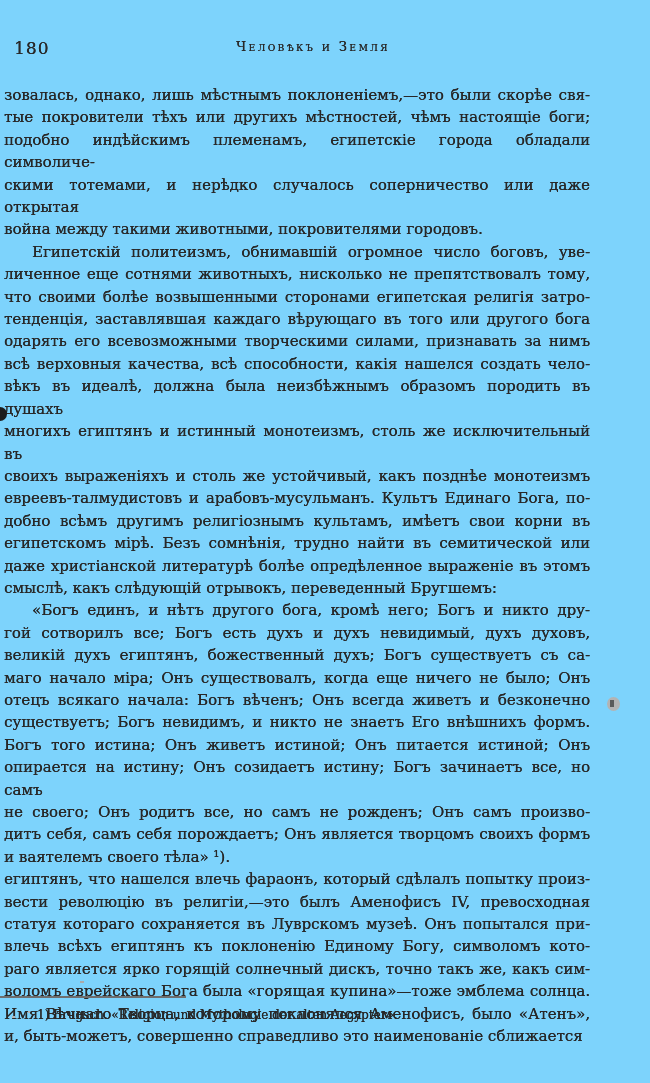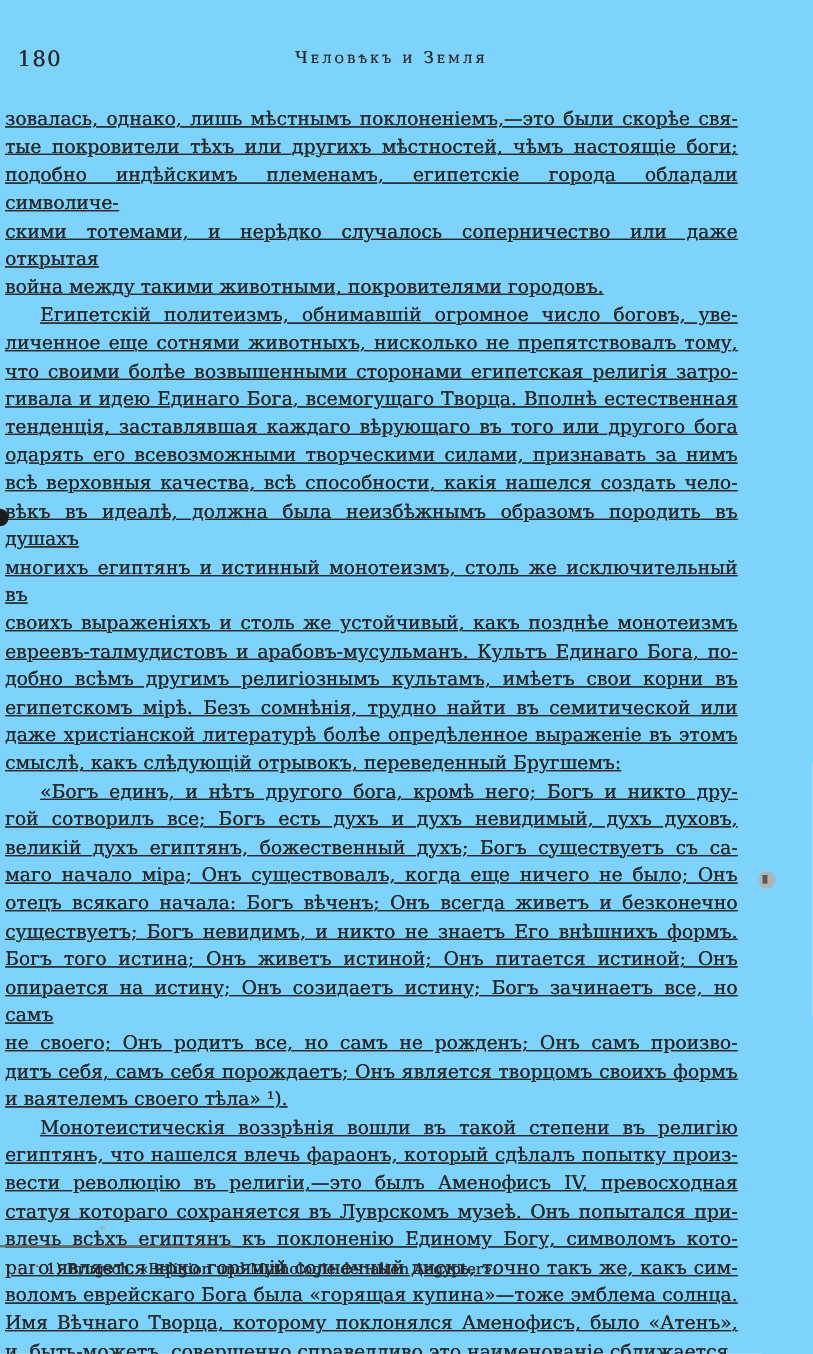--- a/index.html
+++ b/index.html
@@ -33,21 +33,21 @@
   }
   .body-text {
     position: absolute;
     left: 4px;
     top: 84px;
     width: 586px;
     font-size: 15px;
     line-height: 22.4px;
     text-shadow: 0.2px 0 0 currentColor;
   }
-  .para { margin: 0; text-decoration: underline; }
+  .para { margin: 0; }
   .line {
     text-align: justify;
     text-align-last: justify;
   }
   .line.last { text-align-last: left; }
   .line.indent { text-indent: 28px; }
   .footnote-rule {
     position: absolute;
     left: 0;
     top: 996px;
@@ -109,21 +109,20 @@
         <div class="line">зовалась, однако, лишь мѣстнымъ поклоненіемъ,—это были скорѣе свя-</div>
         <div class="line">тые покровители тѣхъ или другихъ мѣстностей, чѣмъ настоящіе боги;</div>
         <div class="line">подобно индѣйскимъ племенамъ, египетскіе города обладали символиче-</div>
         <div class="line">скими тотемами, и нерѣдко случалось соперничество или даже открытая</div>
         <div class="line last">война между такими животными, покровителями городовъ.</div>
       </div>
       <div class="para">
         <div class="line indent">Египетскій политеизмъ, обнимавшій огромное число боговъ, уве-</div>
         <div class="line">личенное еще сотнями животныхъ, нисколько не препятствовалъ тому,</div>
         <div class="line">что своими болѣе возвышенными сторонами египетская религія затро-</div>
-        <div class="line">гивала и идею Единаго Бога, всемогущаго Творца. Вполнѣ естественная</div>
         <div class="line">тенденція, заставлявшая каждаго вѣрующаго въ того или другого бога</div>
         <div class="line">одарять его всевозможными творческими силами, признавать за нимъ</div>
         <div class="line">всѣ верховныя качества, всѣ способности, какія нашелся создать чело-</div>
         <div class="line">вѣкъ въ идеалѣ, должна была неизбѣжнымъ образомъ породить въ душахъ</div>
         <div class="line">многихъ египтянъ и истинный монотеизмъ, столь же исключительный въ</div>
         <div class="line">своихъ выраженіяхъ и столь же устойчивый, какъ позднѣе монотеизмъ</div>
         <div class="line">евреевъ-талмудистовъ и арабовъ-мусульманъ. Культъ Единаго Бога, по-</div>
         <div class="line">добно всѣмъ другимъ религіознымъ культамъ, имѣетъ свои корни въ</div>
         <div class="line">египетскомъ мірѣ. Безъ сомнѣнія, трудно найти въ семитической или</div>
         <div class="line">даже христіанской литературѣ болѣе опредѣленное выраженіе въ этомъ</div>
@@ -136,21 +135,20 @@
         <div class="line">маго начало міра; Онъ существовалъ, когда еще ничего не было; Онъ</div>
         <div class="line">отецъ всякаго начала: Богъ вѣченъ; Онъ всегда живетъ и безконечно</div>
         <div class="line">существуетъ; Богъ невидимъ, и никто не знаетъ Его внѣшнихъ формъ.</div>
         <div class="line">Богъ того истина; Онъ живетъ истиной; Онъ питается истиной; Онъ</div>
         <div class="line">опирается на истину; Онъ созидаетъ истину; Богъ зачинаетъ все, но самъ</div>
         <div class="line">не своего; Онъ родитъ все, но самъ не рожденъ; Онъ самъ произво-</div>
         <div class="line">дитъ себя, самъ себя порождаетъ; Онъ является творцомъ своихъ формъ</div>
         <div class="line last">и ваятелемъ своего тѣла» ¹).</div>
       </div>
       <div class="para">
-        <div class="line indent">Монотеистическія воззрѣнія вошли въ такой степени въ религію</div>
         <div class="line">египтянъ, что нашелся влечь фараонъ, который сдѣлалъ попытку произ-</div>
         <div class="line">вести революцію въ религіи,—это былъ Аменофисъ IV, превосходная</div>
         <div class="line">статуя котораго сохраняется въ Луврскомъ музеѣ. Онъ попытался при-</div>
         <div class="line">влечь всѣхъ египтянъ къ поклоненію Единому Богу, символомъ кото-</div>
         <div class="line">раго является ярко горящій солнечный дискъ, точно такъ же, какъ сим-</div>
         <div class="line">воломъ еврейскаго Бога была «горящая купина»—тоже эмблема солнца.</div>
         <div class="line">Имя Вѣчнаго Творца, которому поклонялся Аменофисъ, было «Атенъ»,</div>
         <div class="line last">и, быть-можетъ, совершенно справедливо это наименованіе сближается</div>
       </div>
     </div>

